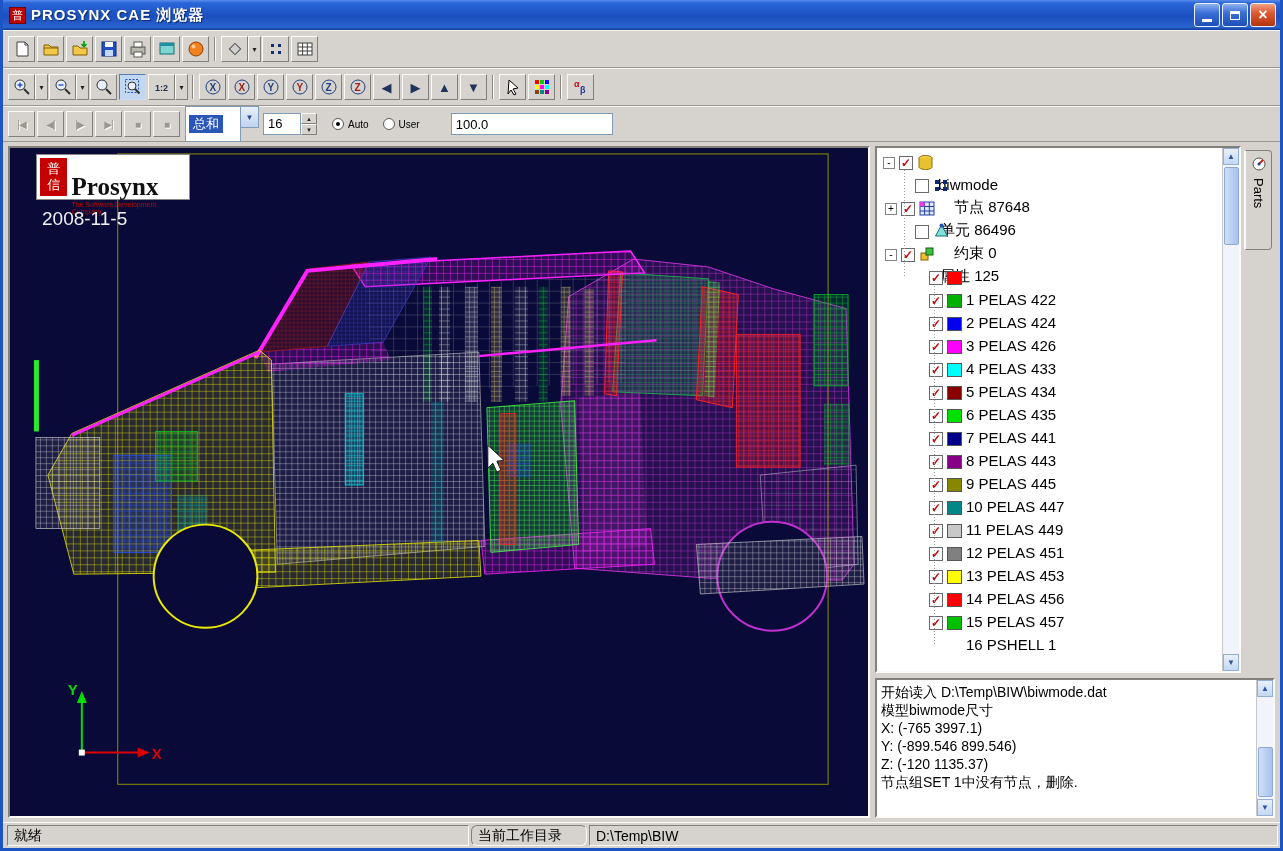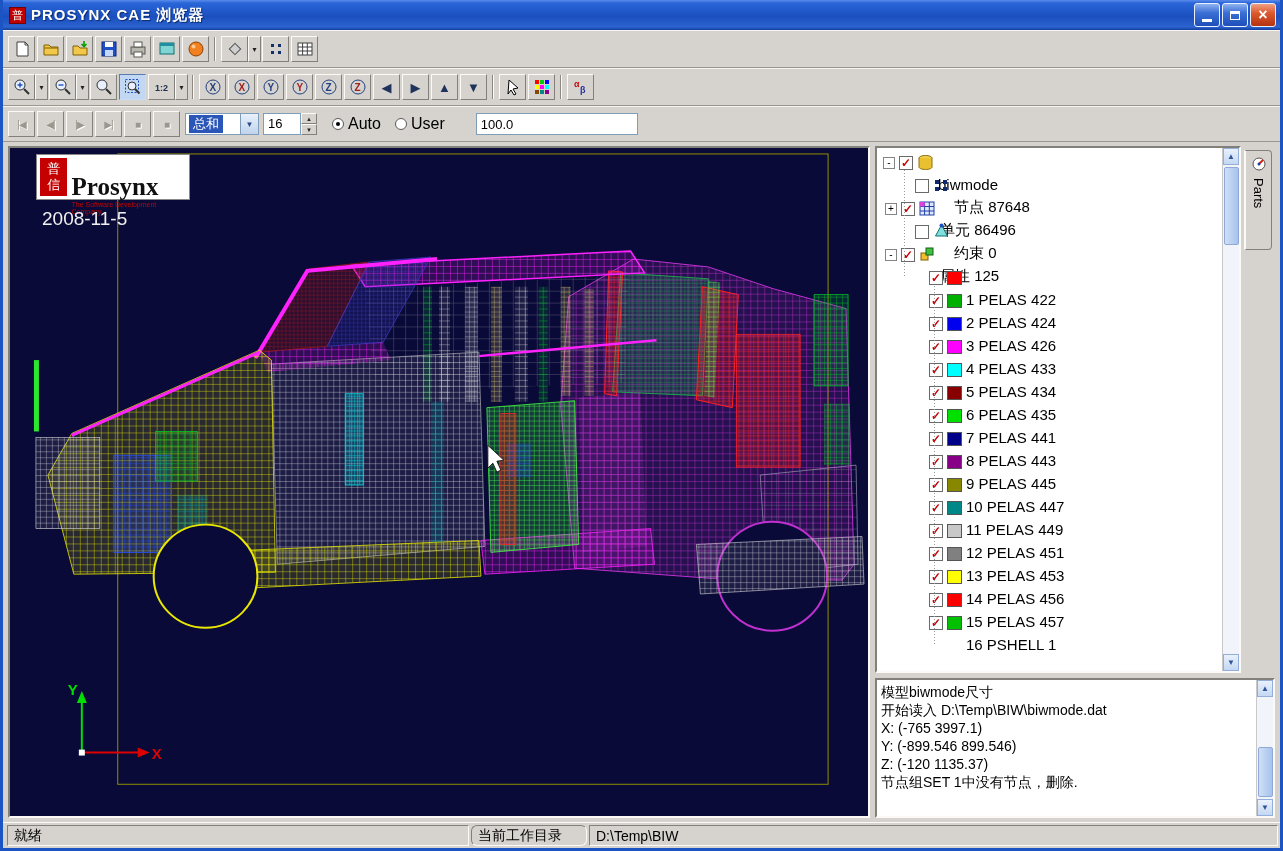--- a/index.html
+++ b/index.html
@@ -31,31 +31,31 @@
     border:1px solid; border-color:#FBFAF7 #82807A #82807A #FBFAF7;
     display:flex; align-items:center; justify-content:center; }
   .btn.active { background:#C2D7F2; border-color:#5A7AB0 #C8DCF5 #C8DCF5 #5A7AB0; }
   .btn.dis { color:#9B978F; text-shadow:1px 1px 0 #fff; font-size:10px; letter-spacing:-1px; }
   .ddbtn { width:13px; height:26px; margin-left:-1px; background:#D6D3CE; font-size:8px; color:#222;
     border:1px solid; border-color:#FBFAF7 #82807A #82807A #FBFAF7;
     display:flex; align-items:center; justify-content:center; }
   .sep { width:0; height:24px; border-left:1px solid #8C8880; border-right:1px solid #FBFAF7; margin:0 4px; }
   .navglyph { font-size:13px; color:#20335C; }
   .tb3 .combo { display:flex; margin:0 4px; }
-  .combo-val { width:56px; height:22px; background:#fff; border:1px solid #7F9DB9; display:flex; align-items:center; padding:0 3px; }
+  .combo-val { width:56px; height:36px; background:#fff; border:1px solid #7F9DB9; display:flex; align-items:center; padding:0 3px; }
   .combo-val span { background:#2A56B8; color:#fff; padding:0 4px; font-size:13px; }
   .combo-dd { width:18px; height:22px; background:linear-gradient(#E8F0FA,#C0D4EE); border:1px solid #7F9DB9; border-left:none;
     display:flex; align-items:center; justify-content:center; font-size:8px; color:#2A4A8A; }
   .spin { display:flex; margin-right:8px; }
   .spin-val { width:38px; height:22px; background:#fff; border:1px solid #7F9DB9; padding:2px 4px; font-size:13px; }
   .spin-arrows { display:flex; flex-direction:column; }
   .spin-arrows div { width:16px; height:11px; font-size:6px; background:#D6D3CE; color:#222;
     border:1px solid; border-color:#FBFAF7 #82807A #82807A #FBFAF7;
     display:flex; align-items:center; justify-content:center; }
-  .radio-wrap { display:flex; align-items:center; gap:4px; margin:0 7px; font-size:16px; }
+  .radio-wrap { display:flex; align-items:center; gap:4px; margin:0 7px; font-size:10px; }
   .radio { width:12px; height:12px; border-radius:50%; border:1px solid #5A5A5A; background:#fff; position:relative; }
   .radio.sel::after { content:""; position:absolute; left:3px; top:3px; width:4px; height:4px; border-radius:50%; background:#000; }
   .scale-input { width:162px; height:22px; border:1px solid #7F9DB9; background:#fff; padding:2px 4px;
     font-family:"Liberation Sans",sans-serif; font-size:13px; margin-left:24px; }
 
   
   .main { flex:1; display:flex; padding:4px 5px; gap:5px; min-height:0; }
   .viewport { flex:1; position:relative; background:#0A0A38;
     border:2px solid; border-color:#82807A #FBFAF7 #FBFAF7 #82807A; overflow:hidden; }
   .viewport svg.scene { position:absolute; inset:0; width:100%; height:100%; }
@@ -735,22 +735,22 @@
                 <circle cx="8" cy="8" r="1.5" fill="#2040A0"></circle>
               </svg>
             <span class="parts-label">Parts</span>
           </div>
         </div>
       </div>
 
       <div class="log-panel">
         <div class="log-lines">
 
-        <div class="log-line">模型biwmode尺寸</div>
-            <div class="log-line">开始读入 D:\Temp\BIW\biwmode.dat</div>
+        <div class="log-line">开始读入 D:\Temp\BIW\biwmode.dat</div>
+            <div class="log-line">模型biwmode尺寸</div>
             <div class="log-line">X: (-765 3997.1)</div>
             <div class="log-line">Y: (-899.546 899.546)</div>
             <div class="log-line">Z: (-120 1135.37)</div>
             <div class="log-line">节点组SET 1中没有节点，删除.</div>
           </div>
         <div class="vscroll">
           <div class="sbtn">
               <span>▲</span>
             </div>
           <div class="sthumb" style="bottom:19px; height:50px;"></div>

